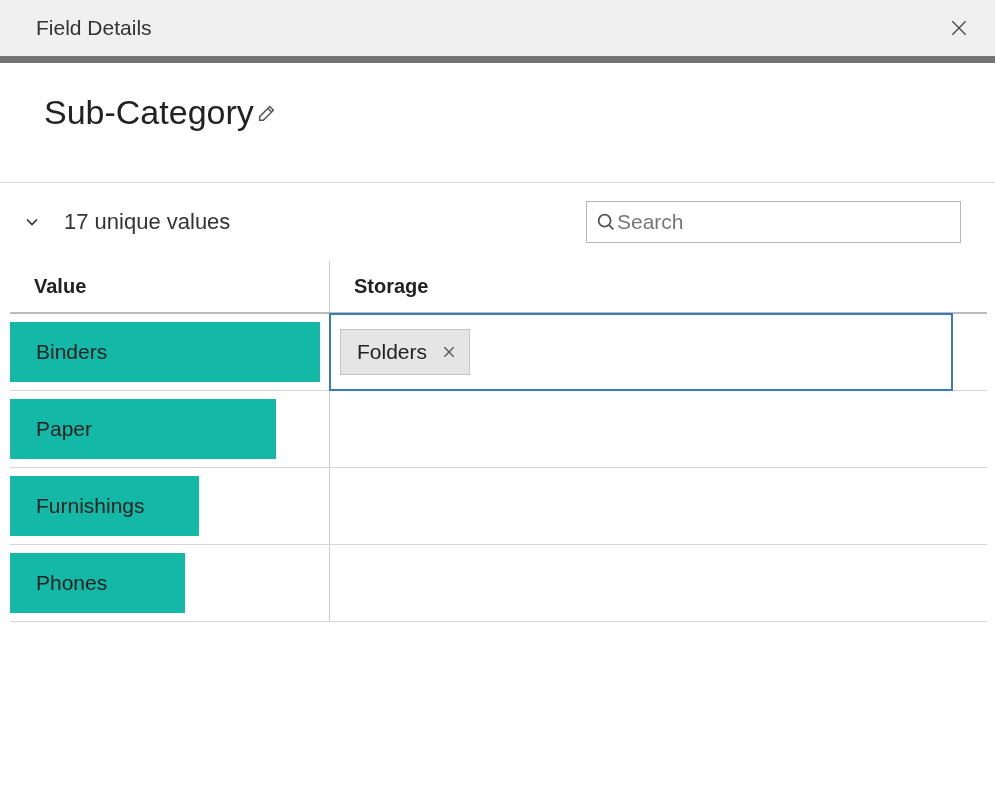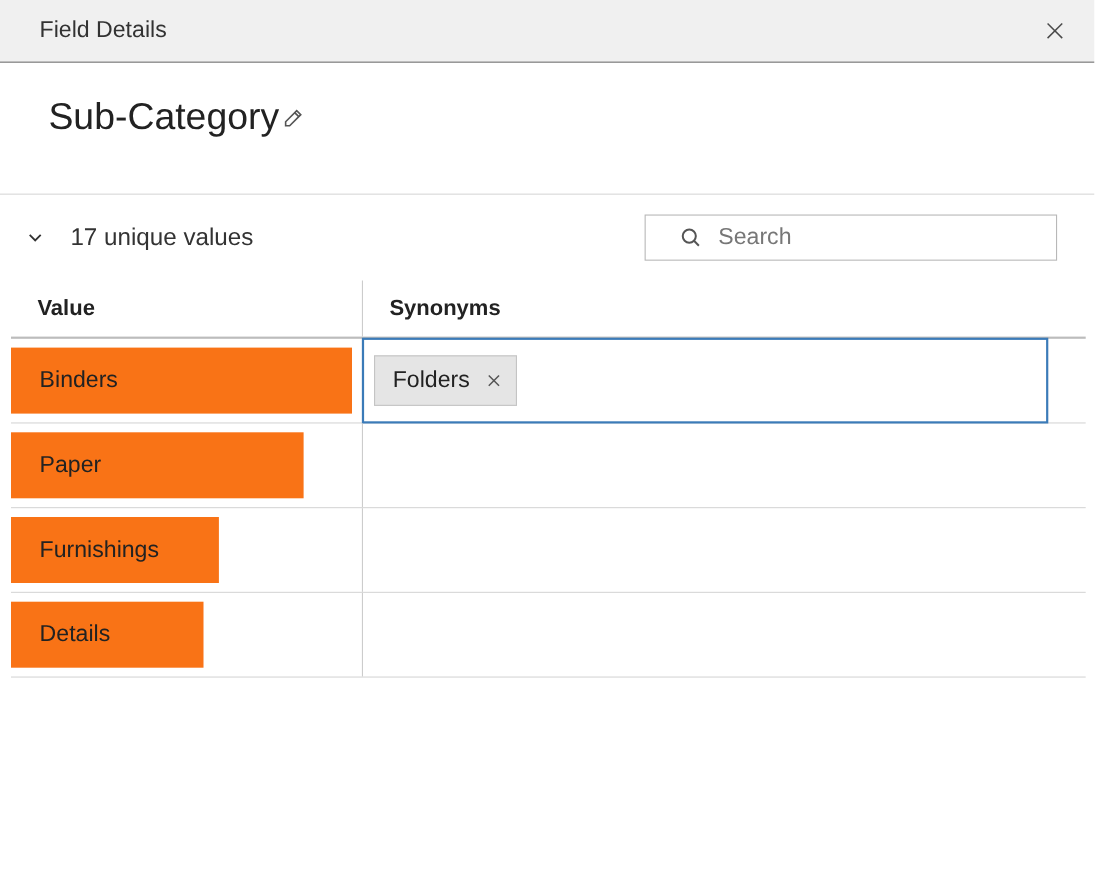--- a/index.html
+++ b/index.html
@@ -10,21 +10,21 @@
     width: 995px;
     height: 804px;
     overflow: hidden;
   }
   .header-bar {
     display: flex;
     align-items: center;
     justify-content: space-between;
     background: #f0f0f0;
     padding: 14px 22px 14px 36px;
-    border-bottom: 1px solid #737373;
+    border-bottom: 7px solid #737373;
   }
   .header-title {
     font-size: 21px;
     font-weight: 400;
     color: #333;
   }
   .close-btn {
     cursor: pointer;
     display: flex;
     align-items: center;
@@ -93,23 +93,23 @@
   }
   .chevron svg { width: 20px; height: 20px; }
   .unique-count {
     font-size: 22px;
     color: #333;
   }
   .search-box {
     display: flex;
     align-items: center;
     border: 1px solid #b8b8b8;
-    padding: 8px 30px;
+    padding: 8px 8px;
     width: 375px;
-    gap: 14px;
+    gap: 0;
   }
   .search-box svg { width: 22px; height: 22px; color: #555; }
   .search-input {
     border: none;
     outline: none;
     font-size: 21px;
     color: #333;
     flex: 1;
     background: transparent;
   }
@@ -143,21 +143,21 @@
     min-height: 76px;
   }
   .value-cell {
     width: 320px;
     padding: 8px 0 8px 0;
     border-right: 1px solid #ccc;
     display: flex;
     align-items: center;
   }
   .value-bar {
-    background: #f97316;
+    background: #14b8a6;
     padding: 16px 26px;
     font-size: 21px;
     color: #222;
     display: flex;
     align-items: center;
     height: 60px;
   }
   .syn-cell {
     flex: 1;
     display: flex;
@@ -233,21 +233,21 @@
         <circle cx="10.5" cy="10.5" r="6.5"></circle>
         <line x1="20" y1="20" x2="15.2" y2="15.2"></line>
       </svg>
     <input class="search-input" type="text" placeholder="Search" style="">
   </div>
 </div>
 
 <div class="table-area">
   <div class="table-header">
     <div class="col-value-h">Value</div>
-    <div class="col-syn-h">Synonyms</div>
+    <div class="col-syn-h">Storage</div>
   </div>
   <div class="table-body" id="table-body">
       <div class="table-row">
         <div class="value-cell">
           <div class="value-bar" style="width: 310px;">Binders</div>
         </div>
         <div class="syn-cell syn-cell-active">
           <div class="syn-tag">
             <span class="syn-tag-label">Folders</span>
             <span class="syn-tag-x">
@@ -266,18 +266,18 @@
         <div class="syn-cell"></div>
       </div>
       <div class="table-row">
         <div class="value-cell">
           <div class="value-bar" style="width: 189px;">Furnishings</div>
         </div>
         <div class="syn-cell"></div>
       </div>
       <div class="table-row">
         <div class="value-cell">
-          <div class="value-bar" style="width: 175px;">Details</div>
+          <div class="value-bar" style="width: 175px;">Phones</div>
         </div>
         <div class="syn-cell"></div>
       </div>
     </div>
 </div>
 
 </body></html>

